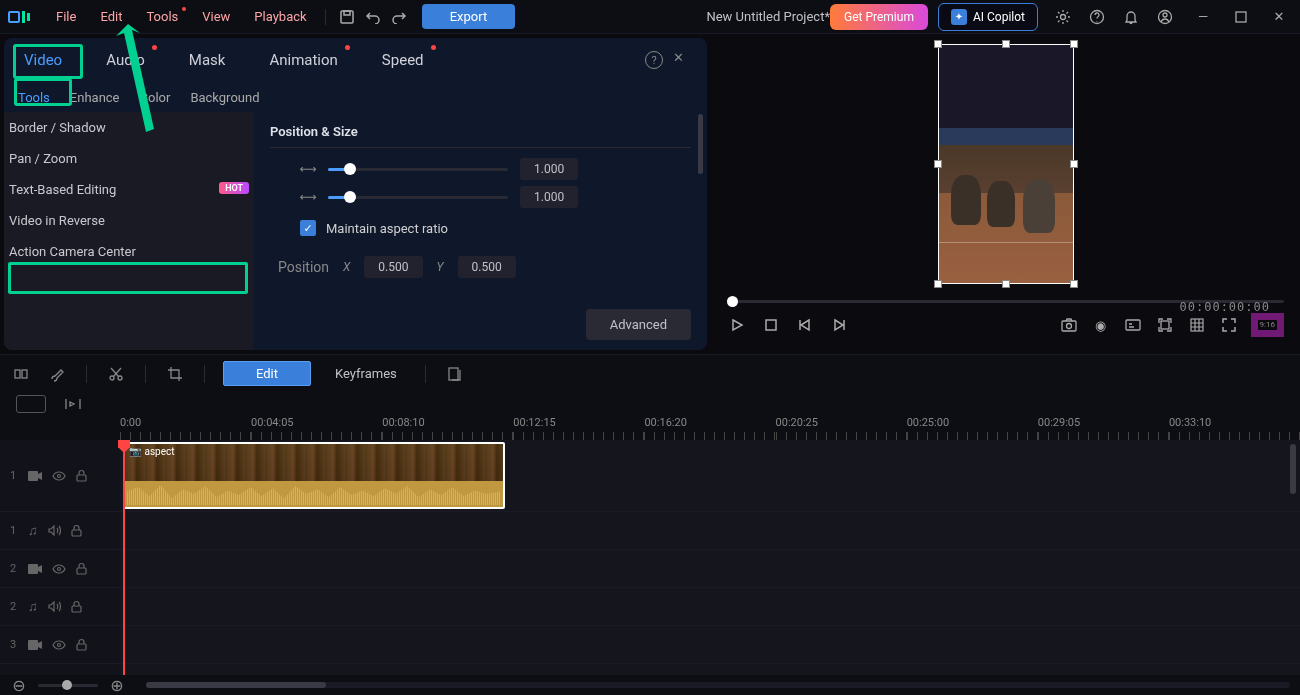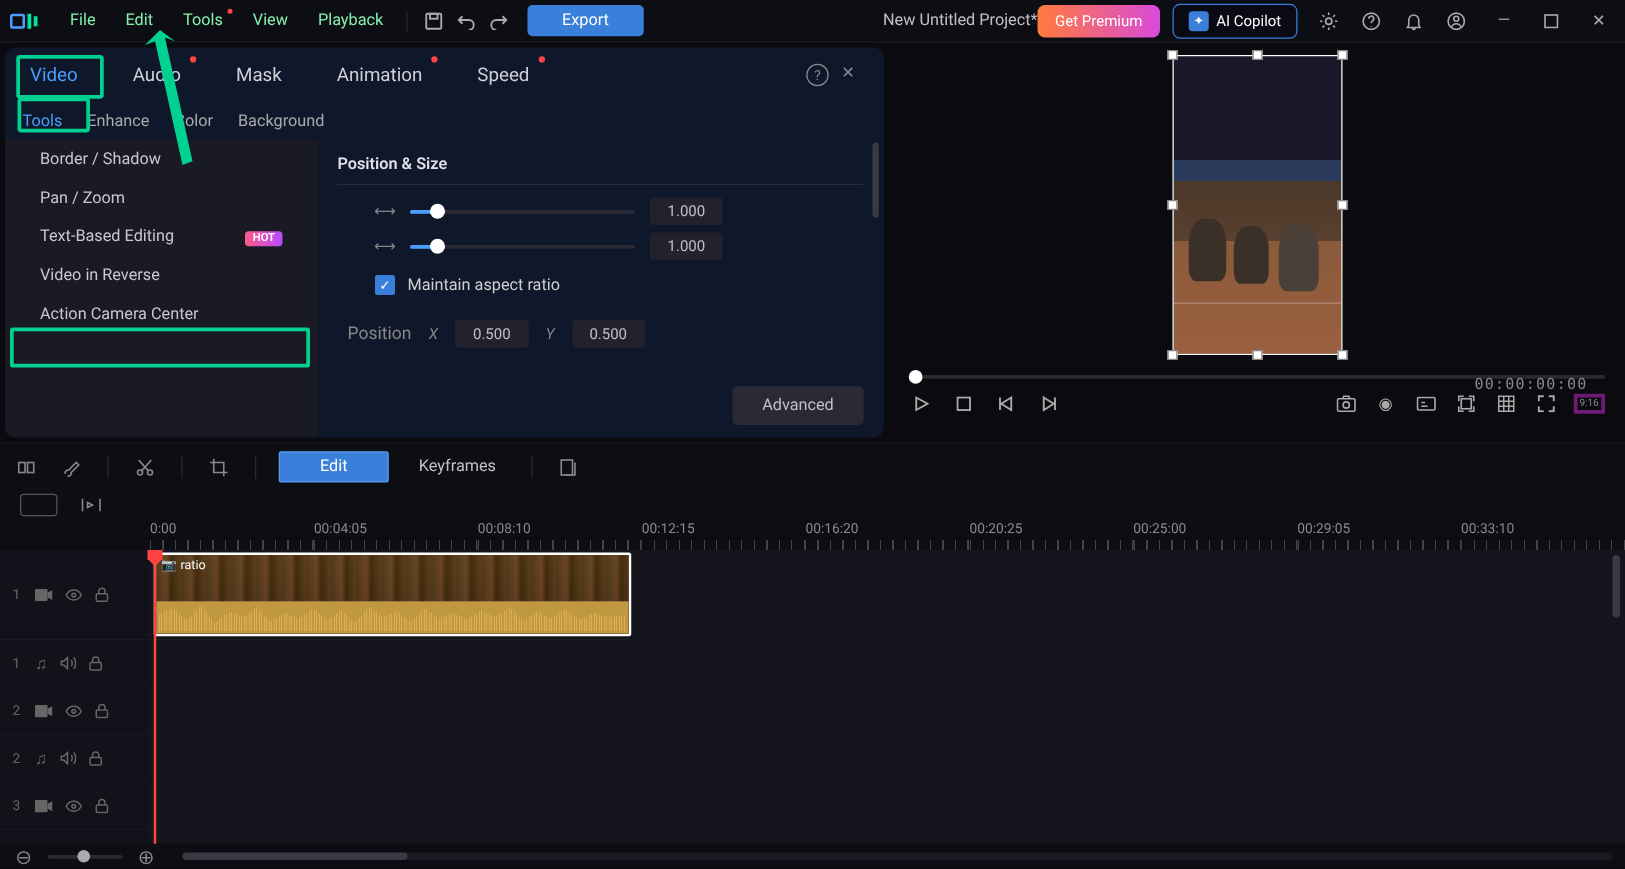--- a/index.html
+++ b/index.html
@@ -3,21 +3,21 @@
 <meta charset="utf-8">
 <style>
 *{margin:0;padding:0;box-sizing:border-box;font-family:-apple-system,BlinkMacSystemFont,"Segoe UI",Roboto,sans-serif;user-select:none}
 body{background:#0a0a0f;color:#d0d0d0;width:1300px;height:695px;overflow:hidden;font-size:13px}
 .topbar{height:34px;background:#0d0d14;display:flex;align-items:center;padding:0 8px;border-bottom:1px solid #1a1a24}
 .logo{width:28px;height:18px;margin-right:10px;display:flex;align-items:center;gap:2px}
 .logo-a{width:12px;height:12px;border:2px solid #4a9eff;border-radius:2px}
 .logo-b{width:3px;height:12px;background:#00e5a0}
 .logo-c{width:3px;height:8px;background:#00e5a0}
 .menubar{display:flex;gap:4px}
-.menu-item{padding:4px 10px;color:#86efac;cursor:pointer;position:relative}
+.menu-item{padding:4px 10px;color:#fca5a5;cursor:pointer;position:relative}
 .menu-item .dot{position:absolute;top:2px;right:2px;width:4px;height:4px;background:#ff4444;border-radius:50%}
 .topbar-divider{width:1px;height:16px;background:#2a2a34;margin:0 8px}
 .top-icon{width:20px;height:20px;display:flex;align-items:center;justify-content:center;color:#aaa;cursor:pointer;margin:0 3px}
 .export-btn{background:#3a7fd9;color:#fff;padding:5px 28px;border-radius:4px;margin-left:10px;cursor:pointer;font-size:13px}
 .project-title{flex:1;text-align:right;color:#c0c0c8}
 .premium-btn{background:linear-gradient(90deg,#ff7b3a,#d94adb);padding:6px 14px;border-radius:6px;color:#fff;cursor:pointer;font-size:12px;margin-right:10px}
 .copilot-btn{background:#0a0a14;padding:5px 12px;border-radius:6px;color:#fff;cursor:pointer;font-size:12px;margin-right:12px;border:1px solid #3a7fd9;display:flex;align-items:center;gap:6px}
 .copilot-icon{width:16px;height:16px;background:#3a7fd9;border-radius:3px;display:flex;align-items:center;justify-content:center;font-size:10px}
 .top-right-icons{display:flex;gap:8px;align-items:center}
 .win-controls{display:flex;gap:12px;margin-left:12px}
@@ -35,21 +35,21 @@
 .close-tab{position:absolute;right:14px;top:12px;width:20px;height:20px;color:#888;cursor:pointer}
 .help-tab{position:absolute;right:44px;top:13px;width:18px;height:18px;border:1.5px solid #888;border-radius:50%;display:flex;align-items:center;justify-content:center;font-size:11px;color:#888}
 
 .subtab-row{display:flex;padding:0 14px;gap:20px;height:30px;align-items:center;position:relative}
 .subtab{color:#aaa;cursor:pointer;font-size:13px}
 .subtab.active{color:#4a9eff}
 .hl2{top:-4px;left:10px;width:58px;height:28px}
 
 .left-inner{display:flex;height:calc(100% - 74px)}
 .tool-list{width:250px;background:#1a1a24;overflow:hidden;position:relative}
-.tool-item{padding:8px 28px;color:#c8c8d0;cursor:pointer;font-size:13px;display:flex;align-items:flex-end;justify-content:space-between}
+.tool-item{padding:8px 5px;color:#c8c8d0;cursor:pointer;font-size:13px;display:flex;align-items:flex-start;justify-content:space-between}
 .tool-item.highlighted{background:#1e1e28}
 .hot-badge{background:linear-gradient(90deg,#ff5a8a,#b84aff);color:#fff;font-size:9px;padding:1px 6px;border-radius:3px;font-weight:600}
 .info-icon{width:16px;height:16px;border:1.5px solid #888;border-radius:50%;display:flex;align-items:center;justify-content:center;font-size:10px;font-style:italic;color:#888}
 .hl3{position:absolute;left:4px;width:240px;height:32px;border:3px solid #00d090;border-radius:2px;pointer-events:none}
 
 .props-panel{flex:1;padding:12px 16px;position:relative}
 .props-title{color:#e0e0e8;font-weight:600;font-size:13px;margin-bottom:10px;border-bottom:1px solid #2a2a34;padding-bottom:8px}
 .prop-label{color:#888;font-size:12px;margin:8px 0 4px 14px}
 .slider-row{display:flex;align-items:center;gap:12px;margin:6px 0 6px 30px}
 .slider-icon{width:16px;height:14px;color:#888;display:flex;align-items:center;justify-content:center;font-size:12px}
@@ -79,21 +79,21 @@
 .sh-t{top:-5px;left:calc(50% - 4px)}.sh-b{bottom:-5px;left:calc(50% - 4px)}
 .sh-l{top:calc(50% - 4px);left:-5px}.sh-r{top:calc(50% - 4px);right:-5px}
 
 .preview-footer{height:56px;padding:6px 12px}
 .scrub{height:3px;background:#2a2a34;border-radius:2px;position:relative;margin-bottom:10px}
 .scrub-thumb{position:absolute;left:0;top:-4px;width:11px;height:11px;background:#fff;border-radius:50%}
 .timecode{position:absolute;right:14px;top:0;color:#888;font-size:12px;letter-spacing:1px;font-family:monospace}
 .preview-controls{display:flex;align-items:center;gap:14px}
 .pc-icon{width:20px;height:20px;color:#aaa;cursor:pointer;display:flex;align-items:center;justify-content:center}
 .pc-right{margin-left:auto;display:flex;gap:12px;align-items:center}
-.ratio-box{display:flex;flex-direction:column;align-items:flex-end;font-size:8px;color:#888;border:3px solid #701a75;padding:1px 2px;line-height:1}
+.ratio-box{display:flex;flex-direction:column;align-items:flex-end;font-size:8px;color:#888;border:7px solid #701a75;padding:1px 2px;line-height:1}
 
 .timeline-bar{height:38px;background:#0d0d14;display:flex;align-items:center;padding:0 10px;gap:14px;border-top:1px solid #1a1a24}
 .tb-icon{width:22px;height:22px;color:#888;cursor:pointer;display:flex;align-items:center;justify-content:center}
 .tb-divider{width:1px;height:18px;background:#2a2a34;margin:0 4px}
 .edit-btn{background:#3a7fd9;color:#fff;padding:4px 32px;border-radius:2px;cursor:pointer;border:1px solid #5a9fef}
 .keyframes-btn{color:#c0c0c8;cursor:pointer;padding:4px 10px}
 
 .zoom-row{height:24px;display:flex;align-items:center;padding:0 10px;gap:10px;background:#0d0d14}
 .zoom-icon{width:18px;height:18px;color:#888;cursor:pointer;display:flex;align-items:center;justify-content:center;font-size:16px}
 .zoom-track{flex:0 0 60px;height:3px;background:#2a2a34;border-radius:2px;position:relative}
@@ -450,21 +450,21 @@
           <svg width="11" height="13" viewBox="0 0 11 13" fill="none" stroke="currentColor" stroke-width="1.2">
             <rect x="1" y="6" width="9" height="6" rx="1"></rect>
             <path d="M3 6V4a2.5 2.5 0 1 1 5 0v2"></path>
           </svg>
         </span>
     </div>
     <div class="track-content">
       <div class="clip">
         <div class="clip-video">
           <div class="clip-thumbs"></div>
-          <div class="clip-label">📷 <span>ratio</span></div>
+          <div class="clip-label">📷 <span>aspect</span></div>
         </div>
         <div class="clip-audio">
             <div class="wave"></div>
           </div>
       </div>
     </div>
   </div>
 
   <div class="track-row">
     <div class="track-head">

